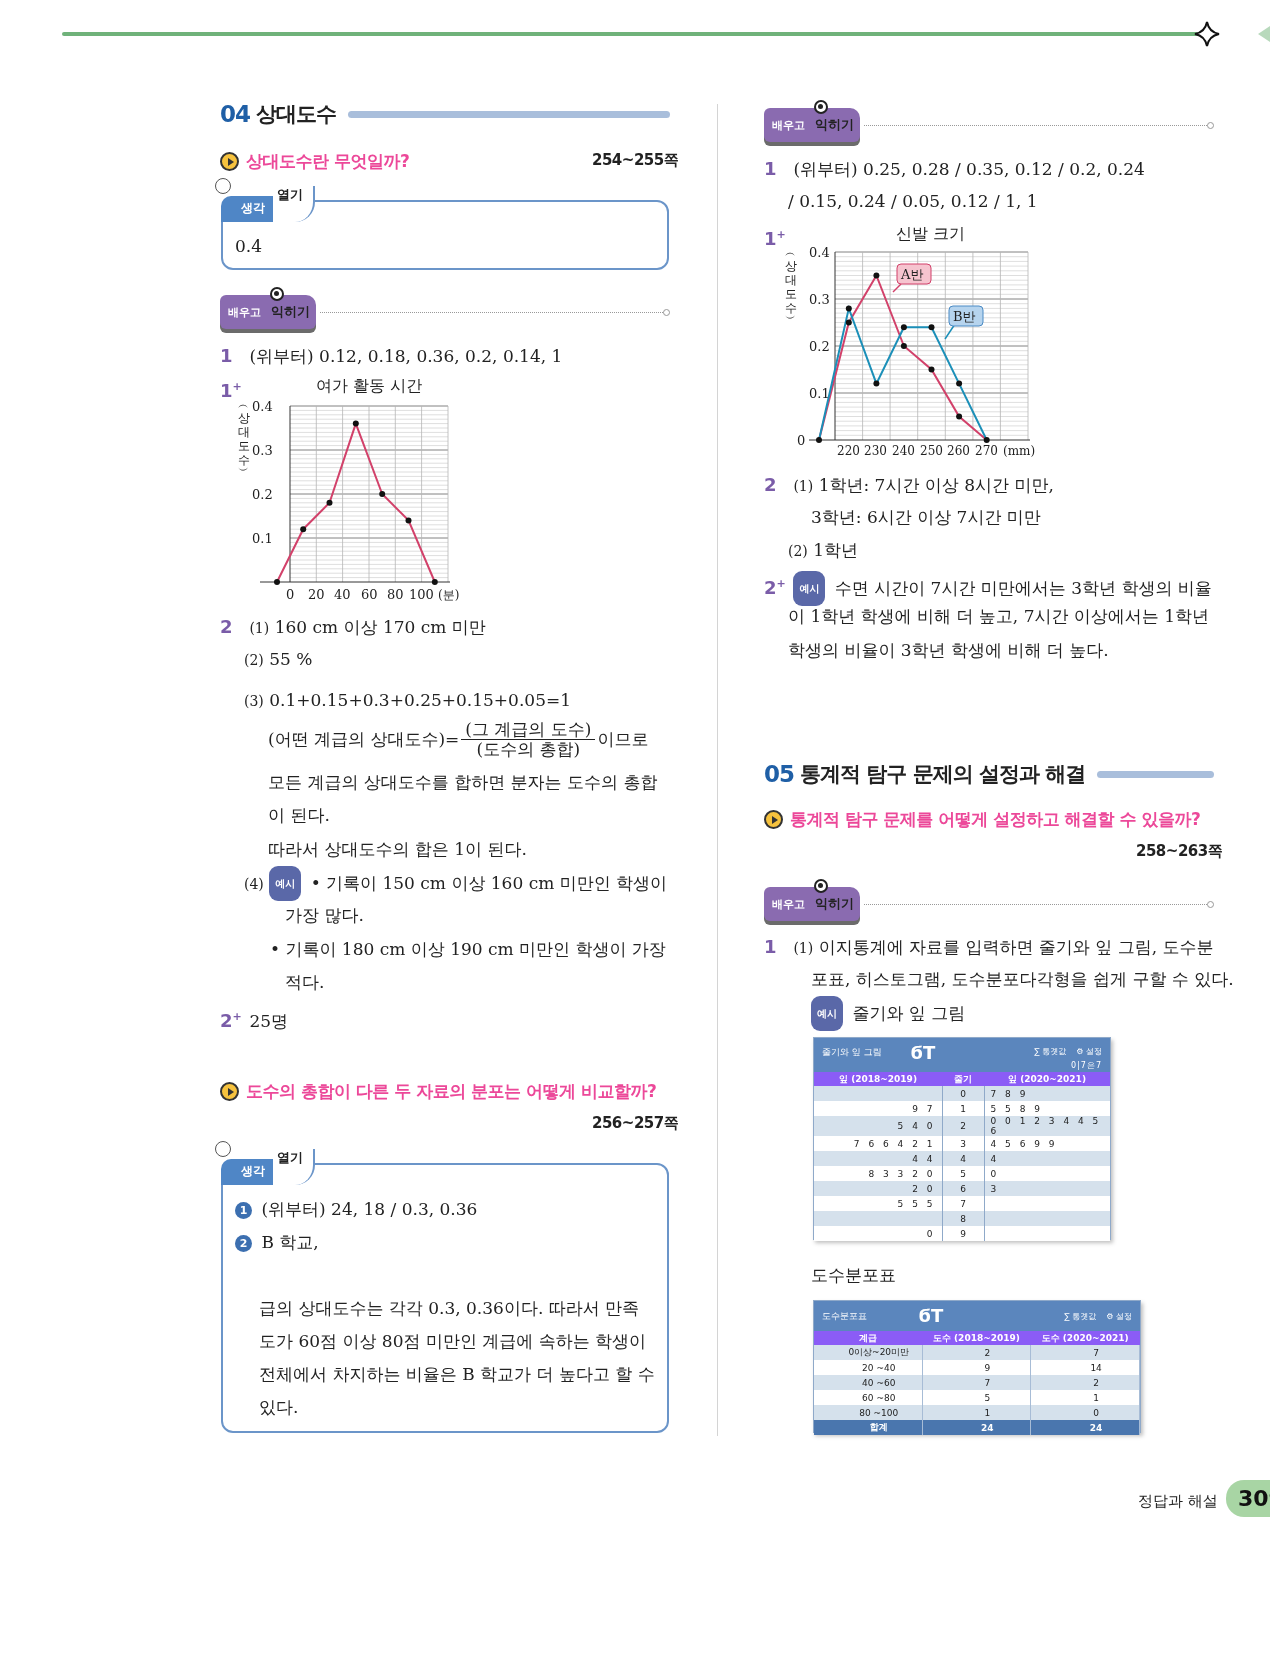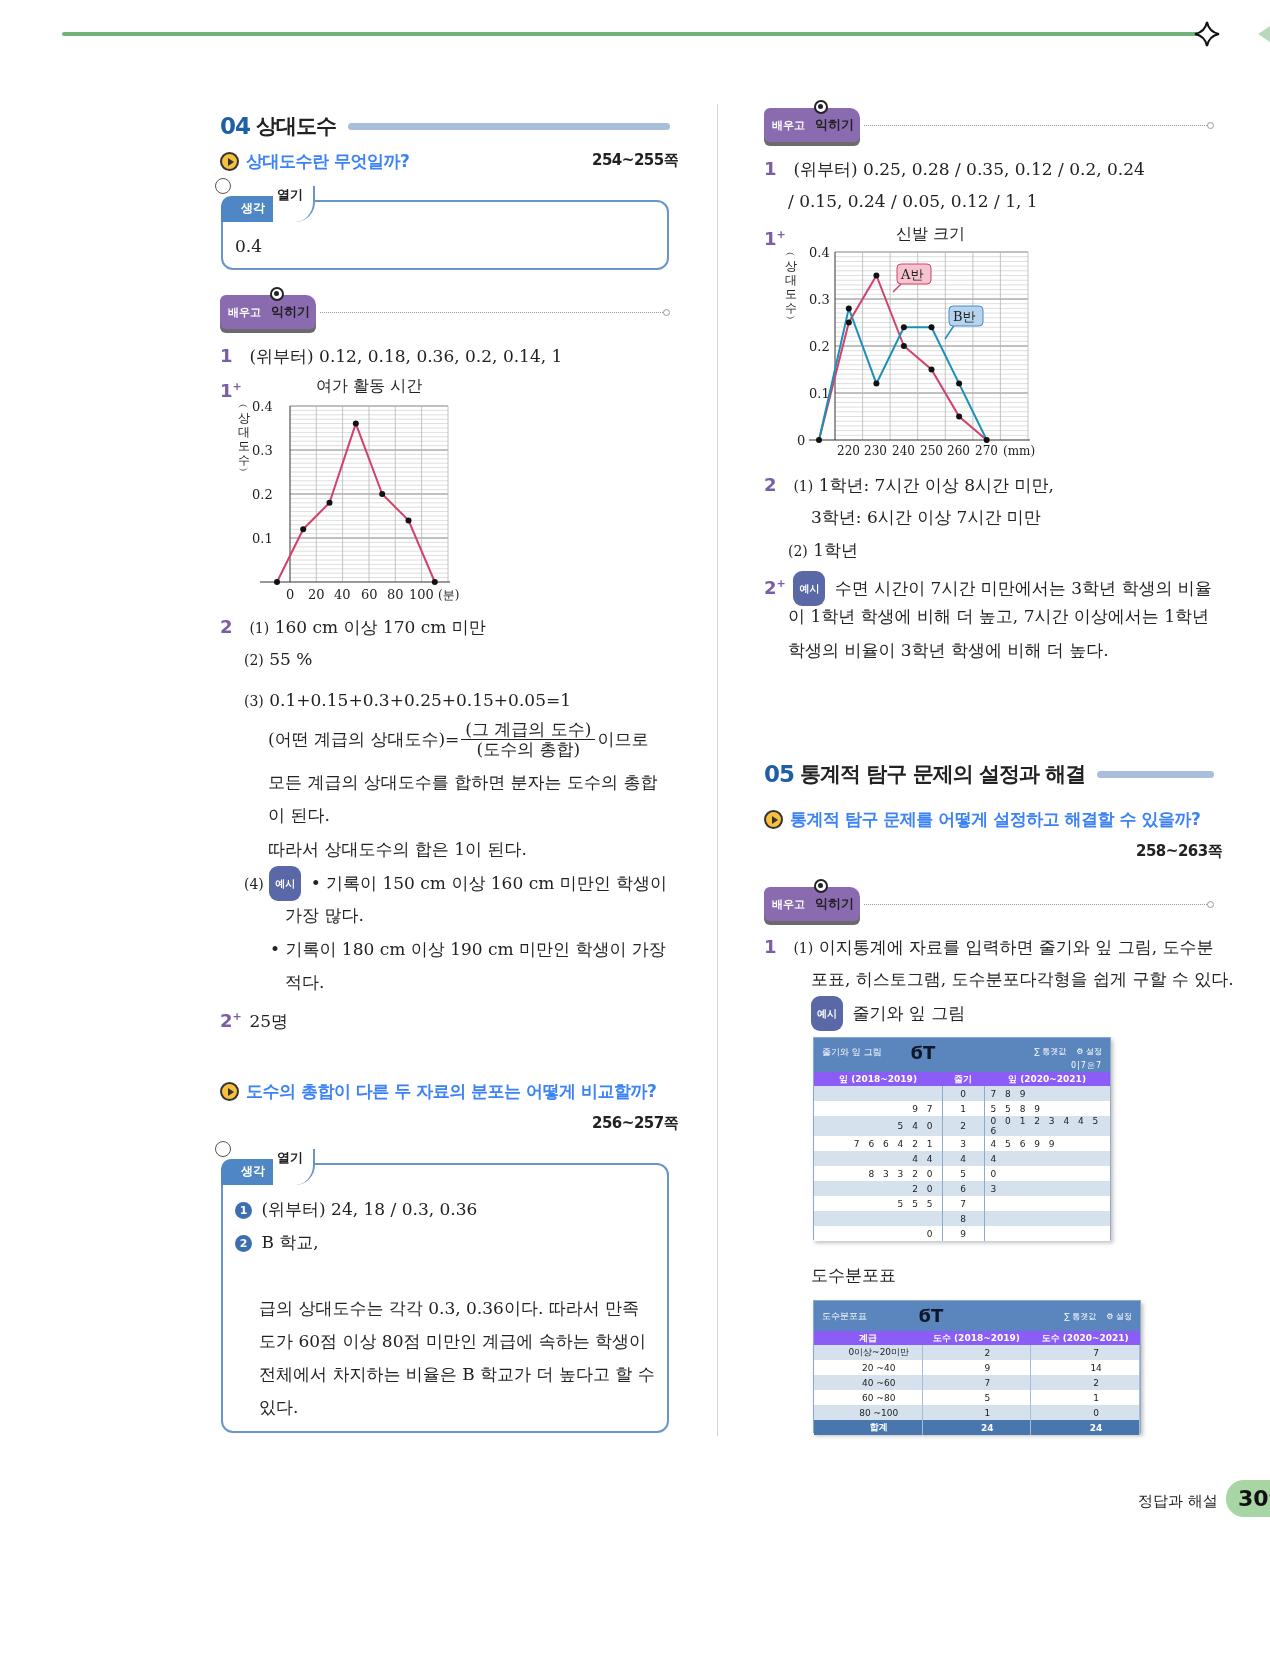--- a/index.html
+++ b/index.html
@@ -14,21 +14,21 @@
 
   .divider { position: absolute; left: 717px; top: 104px; width: 1px; height: 1332px; background: #d4d4d4; }
 
   
   .sec-head { position: absolute; display: flex; align-items: center; }
   .sec-num { font-family: "DejaVu Sans", sans-serif; font-weight: bold; color: #1f5fa6; font-size: 23px; letter-spacing: -1px; margin-right: 6px; }
   .sec-title { font-family: "DejaVu Sans", sans-serif; font-weight: bold; color: #222; font-size: 21px; letter-spacing: -1px; }
   .sec-bar { height: 7px; background: #a9bedb; border-radius: 4px; margin-left: 12px; flex: 1; }
 
   
-  .q-line { position: absolute; display: flex; align-items: center; font-family: "DejaVu Sans", sans-serif; font-weight: bold; color: #3b82f6; font-size: 17px; letter-spacing: -0.5px; }
+  .q-line { position: absolute; display: flex; align-items: center; font-family: "DejaVu Sans", sans-serif; font-weight: bold; color: #ec4899; font-size: 17px; letter-spacing: -0.5px; }
   .play-icon { width: 19px; height: 19px; border-radius: 50%; background: #f6c23e; border: 2px solid #333; display: inline-flex; align-items: center; justify-content: center; margin-right: 7px; }
   .play-icon::after { content: ""; border-left: 6px solid #333; border-top: 4px solid transparent; border-bottom: 4px solid transparent; margin-left: 2px; }
   .page-ref { position: absolute; font-family: "DejaVu Sans", sans-serif; font-size: 15px; color: #222; letter-spacing: -0.5px; font-weight: bold; }
 
   
   .think-box { position: absolute; border: 2px solid #6b95c9; border-radius: 12px; background: #fff; }
   .think-tab { position: absolute; left: -2px; top: -16px; height: 36px; display: flex; align-items: flex-end; }
   .think-tab .t1 { background: #4f86c6; color: #fff; font-family: "DejaVu Sans", sans-serif; font-weight: bold; font-size: 12px; padding: 4px 8px 4px 20px; border-radius: 10px 0 0 0; height: 26px; }
   .think-tab .t2 { background: #fff; color: #222; font-family: "DejaVu Sans", sans-serif; font-weight: bold; font-size: 13px; padding: 0 10px 8px 4px; height: 36px; border-bottom-right-radius: 20px; border-right: 2px solid #6b95c9; }
   .bulb-icon { position: absolute; left: -6px; top: -8px; width: 16px; height: 16px; border-radius: 50%; border: 1.5px solid #555; background: #fff; }
@@ -52,21 +52,21 @@
   .circle-num { display: inline-block; width: 17px; height: 17px; border-radius: 50%; background: #3c6fb0; color: #fff; font-family: "DejaVu Sans", sans-serif; font-size: 11px; font-weight: bold; text-align: center; line-height: 17px; vertical-align: 1px; margin-right: 4px; }
 
   .frac { display: inline-flex; flex-direction: column; align-items: center; vertical-align: middle; line-height: 19px; margin: 0 2px; }
   .frac .n { border-bottom: 1.5px solid #222; padding: 0 4px; }
 
   .chart-title { position: absolute; font-family: "DejaVu Sans", sans-serif; font-size: 16px; color: #222; }
 
   
   .app-win { position: absolute; background: #dfe8f2; box-shadow: 2px 3px 4px rgba(0,0,0,0.25); border: 1px solid #8fa9c9; }
   .app-bar { background: #5b86bd; color: #fff; font-family: "DejaVu Sans", sans-serif; font-size: 9px; display: flex; align-items: center; padding: 0 8px; position: relative; }
-  .app-logo { position: absolute; font-weight: bold; font-size: 18px; color: #0f172a; }
+  .app-logo { position: absolute; font-weight: bold; font-size: 18px; color: #ffffff; }
   .app-tools { margin-left: auto; display: flex; gap: 10px; align-items: center; font-size: 8px; }
   table.st { width: 100%; border-collapse: collapse; font-family: "DejaVu Sans", sans-serif; font-size: 9px; color: #222; }
   table.st th { background: #8b5cf6; color: #fff; font-weight: bold; height: 14px; font-size: 9px; }
   table.st td { height: 15px; padding: 0 6px; }
   table.st tr:nth-child(odd) td { background: #d5e1ec; }
   table.st tr:nth-child(even) td { background: #ffffff; }
   table.st td.stem { text-align: center; border-left: 1px solid #8fa9c9; border-right: 1px solid #8fa9c9; }
   table.st td.left { text-align: right; letter-spacing: 3px; }
   table.st td.right { text-align: left; letter-spacing: 3px; }
   table.ft td { text-align: center; border-right: 1px solid #a7bcd6; padding-left: 28px; }
@@ -79,21 +79,21 @@
 <body>
 
 <div class="top-rule"></div>
 <svg class="top-diamond" viewBox="0 0 26 26">
   <path d="M13 1 Q15 11 25 13 Q15 15 13 25 Q11 15 1 13 Q11 11 13 1 Z" fill="#fff" stroke="#111" stroke-width="2"></path>
 </svg>
 <div class="top-arrow"></div>
 
 <div class="divider"></div>
 
-<div class="sec-head" style="left:220px; top:112px; width:450px;">
+<div class="sec-head" style="left:220px; top:100px; width:450px;">
   <span class="sec-num">04</span>
   <span class="sec-title">상대도수</span>
   <span class="sec-bar"></span>
 </div>
 
 <div class="q-line" style="left:220px; top:150px;">
   <span class="play-icon"></span>
   <span>상대도수란 무엇일까?</span>
 </div>
 <div class="page-ref" style="left:592px; top:151px;">254~255쪽</div>

